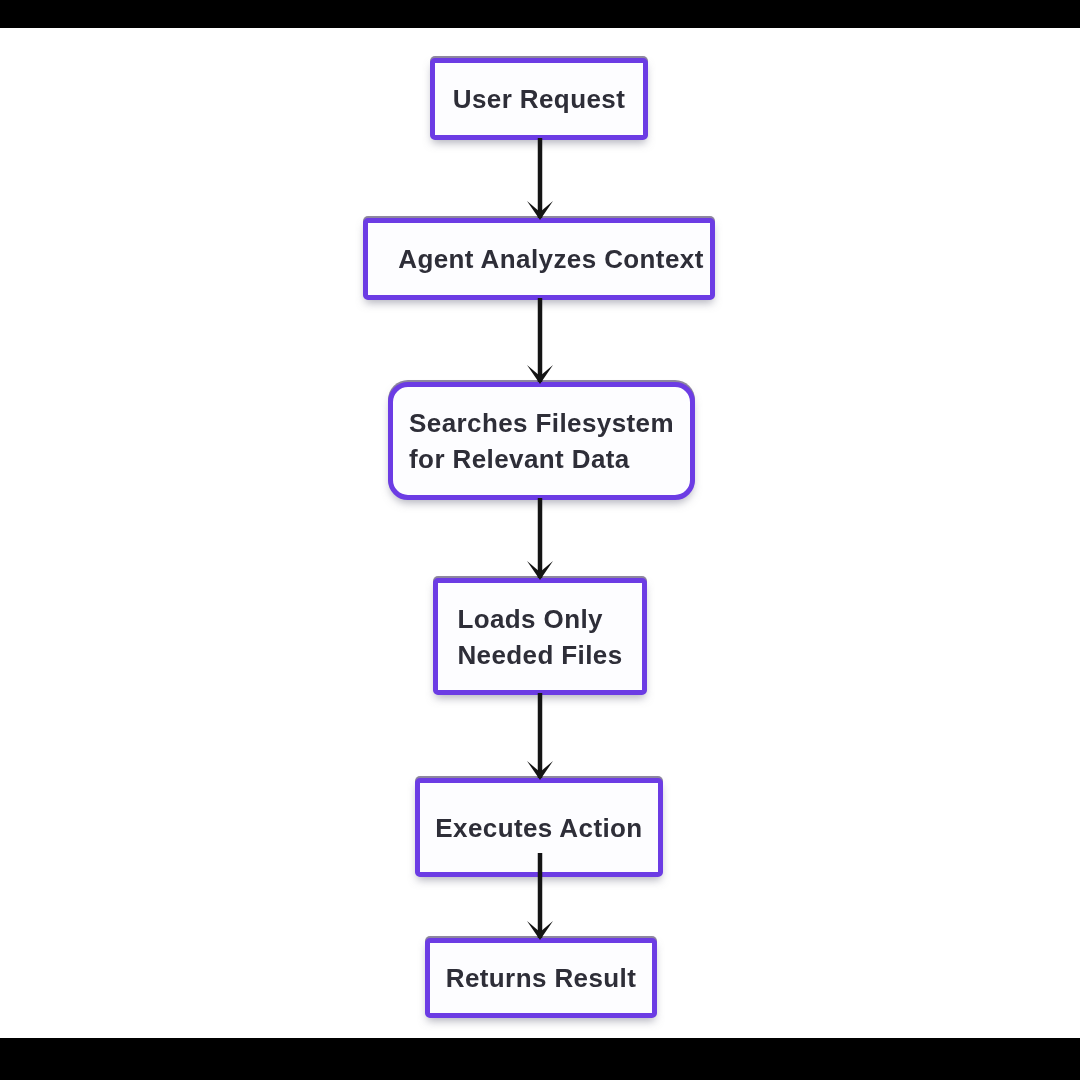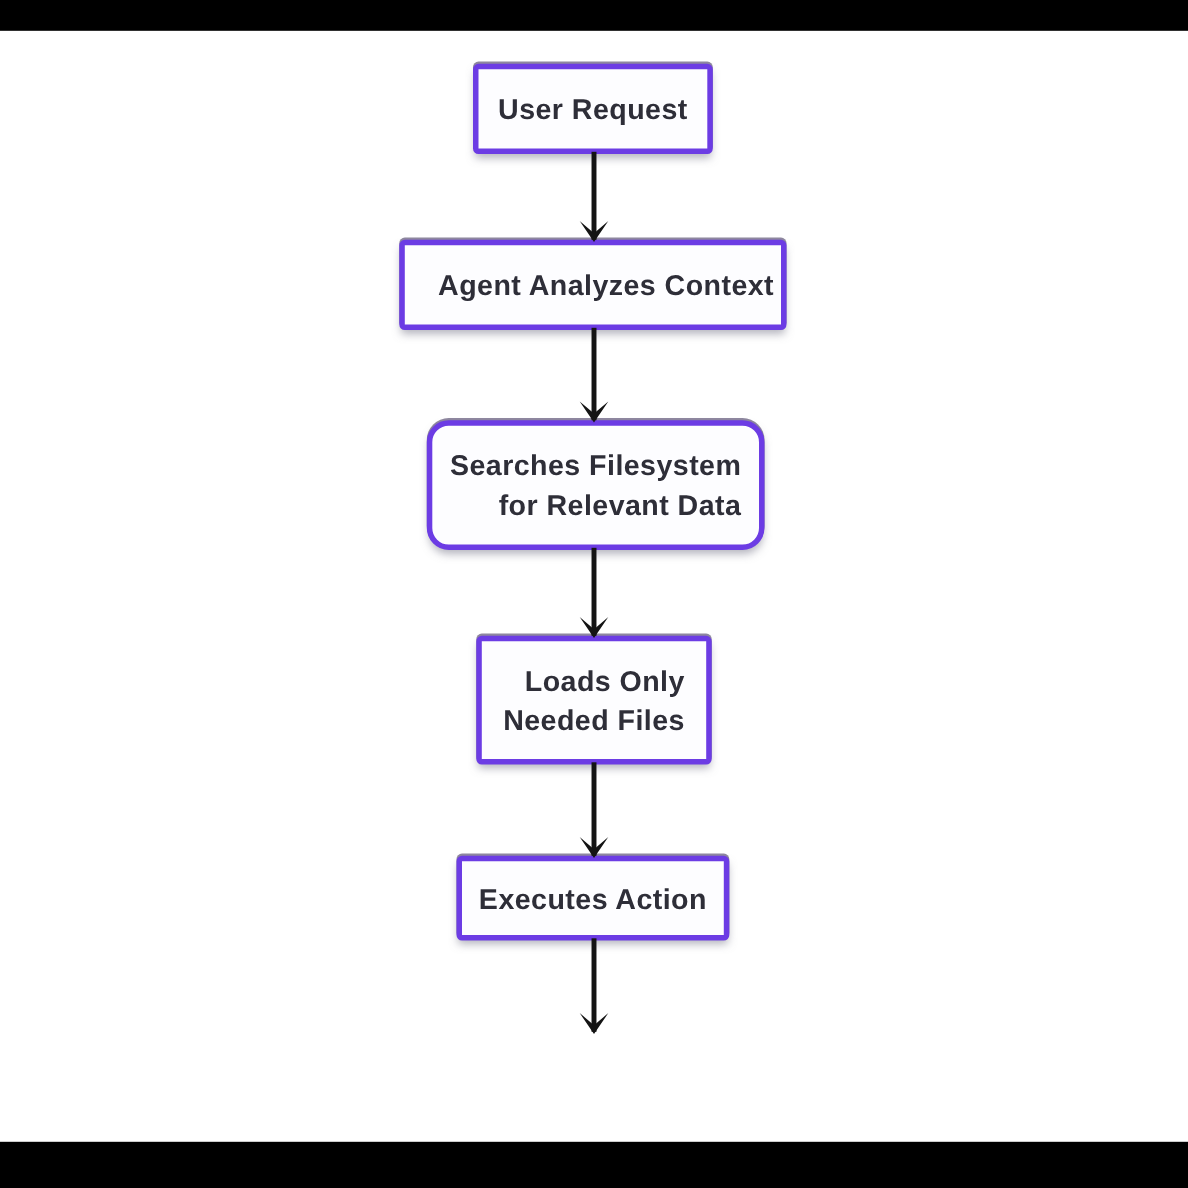--- a/index.html
+++ b/index.html
@@ -11,28 +11,28 @@
   .node{
     position:absolute;
     box-sizing:border-box;
     display:flex;align-items:center;justify-content:center;
     background:var(--node_fill,#fdfdff);
     border:5px solid var(--node_border,#6c3ce4);
     border-radius:5px;
     box-shadow:0 -2px 0 rgba(30,16,64,0.5), 0 5px 8px -2px rgba(105,105,125,0.5);
     color:var(--node_text,#2e2e38);
     font-size:26px;font-weight:600;line-height:36px;letter-spacing:0.4px;
-    text-align:right;
+    text-align:left;
   }
   .node-label{white-space:pre-line;}
   .node-0{left:430px;top:58px;width:218px;height:82px;}
   .node-1{left:363px;top:218px;width:352px;height:82px;padding-left:24px;}
   .node-2{left:388px;top:382px;width:307px;height:118px;border-radius:20px;}
   .node-3{left:433px;top:578px;width:214px;height:117px;}
-  .node-4{left:415px;top:778px;width:248px;height:77px;}
+  .node-4{left:415px;top:778px;width:248px;height:99px;}
   .node-5{left:425px;top:938px;width:232px;height:80px;}
   .arrows{position:absolute;left:0;top:0;width:1080px;height:1080px;pointer-events:none;}
   .arrows line{stroke:var(--arrow,#141414);stroke-width:4.5;}
   .arrows polygon{fill:var(--arrow,#141414);}
 </style>
 </head>
 <body>
 
 <div class="canvas">
 
@@ -53,20 +53,23 @@
 
   <div class="node node-3">
     <span class="node-label">Loads Only
 Needed Files</span>
   </div>
 
   <div class="node node-4">
     <span class="node-label">Executes Action</span>
   </div>
 
+  <div class="node node-5">
+    <span class="node-label">Returns Result</span>
+  </div>
 
   <svg class="arrows" viewBox="0 0 1080 1080" xmlns="http://www.w3.org/2000/svg">
     <g>
       <line x1="540" y1="138" x2="540" y2="218"></line>
       <polygon points="540,220 553,201 540,212 527,201"></polygon>
     </g>
     <g>
       <line x1="540" y1="298" x2="540" y2="382"></line>
       <polygon points="540,384 553,365 540,376 527,365"></polygon>
     </g>

